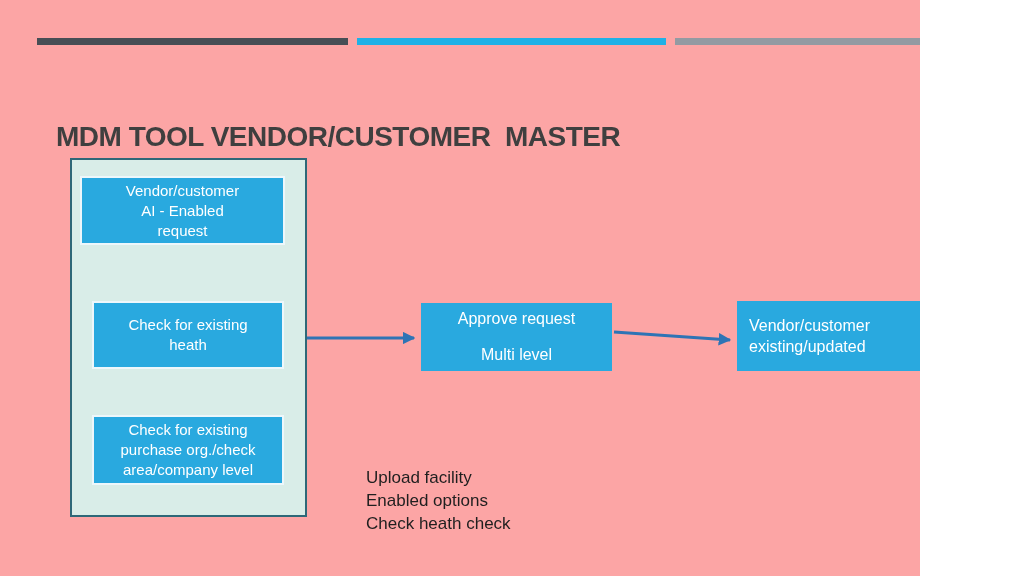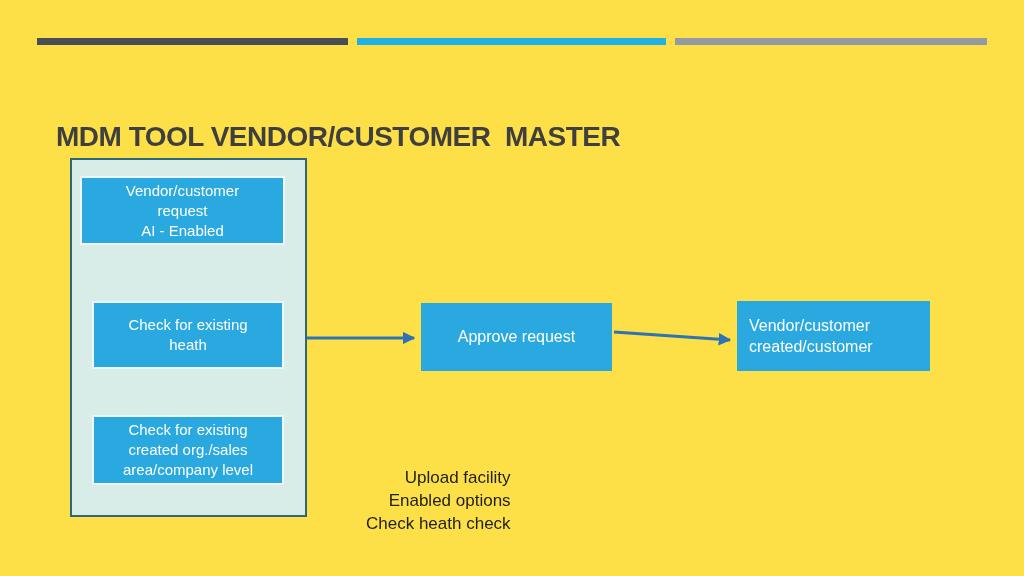--- a/index.html
+++ b/index.html
@@ -1,19 +1,19 @@
 <!DOCTYPE html>
 <html><head>
 <meta charset="utf-8">
 <style>
   html,body{margin:0;padding:0;background:#ffffff;}
   .slide{
     position:relative;
-    width:1024px;height:576px;
-    background:#fde047;
+    width:920px;height:576px;
+    background:#fca5a5;
     overflow:hidden;
     font-family:"Liberation Sans", sans-serif;
   }
   
   .bar{position:absolute;top:38px;height:7px;}
   .bar-dark{left:37px;width:311px;background:#474E55;}
   .bar-blue{left:357px;width:309px;background:#1FB1E6;}
   .bar-gray{left:675px;width:312px;background:#939AA2;}
 
   
@@ -45,60 +45,61 @@
     align-items:flex-start;text-align:left;padding-left:12px;font-size:16px;line-height:21px;
   }
   .result div{width:auto;}
 
   
   .arrows{position:absolute;left:0;top:0;width:1024px;height:576px;pointer-events:none;}
 
   
   .notes{
     position:absolute;left:366px;top:466px;
-    font-size:17px;line-height:23px;color:#1F1F1F;text-align:right;
+    font-size:17px;line-height:23px;color:#1F1F1F;
   }
 </style>
 </head>
 <body>
 
 <div class="slide">
 
   <div class="bar bar-dark"></div>
   <div class="bar bar-blue"></div>
   <div class="bar bar-gray"></div>
 
   <h1 class="title">MDM TOOL VENDOR/CUSTOMER  MASTER</h1>
 
   <div class="group"></div>
 
   <div class="node step-1">
     <div>Vendor/customer</div>
+    <div>AI - Enabled</div>
     <div>request</div>
-    <div>AI - Enabled</div>
   </div>
 
   <div class="node step-2">
     <div>Check for existing</div>
     <div>heath</div>
   </div>
 
   <div class="node step-3">
     <div>Check for existing</div>
-    <div>created org./sales</div>
+    <div>purchase org./check</div>
     <div>area/company level</div>
   </div>
 
   <div class="node approve">
     <div>Approve request</div>
+    <div>Multi level</div>
   </div>
 
   <div class="node result">
     <div>Vendor/customer</div>
-    <div>created/customer</div>
+    <div>existing/updated</div>
   </div>
 
   <svg class="arrows" viewBox="0 0 1024 576" xmlns="http://www.w3.org/2000/svg">
     <defs>
       <marker id="ah" viewBox="0 0 10 10" refX="9" refY="5" markerWidth="4.2" markerHeight="4.2" orient="auto-start-reverse">
         <path d="M0,0 L10,5 L0,10 z" fill="#2E74B5"></path>
       </marker>
     </defs>
     <line x1="307" y1="338" x2="414" y2="338" stroke="#2E74B5" stroke-width="3" marker-end="url(#ah)"></line>
     <line x1="614" y1="332" x2="730" y2="340" stroke="#2E74B5" stroke-width="3" marker-end="url(#ah)"></line>

